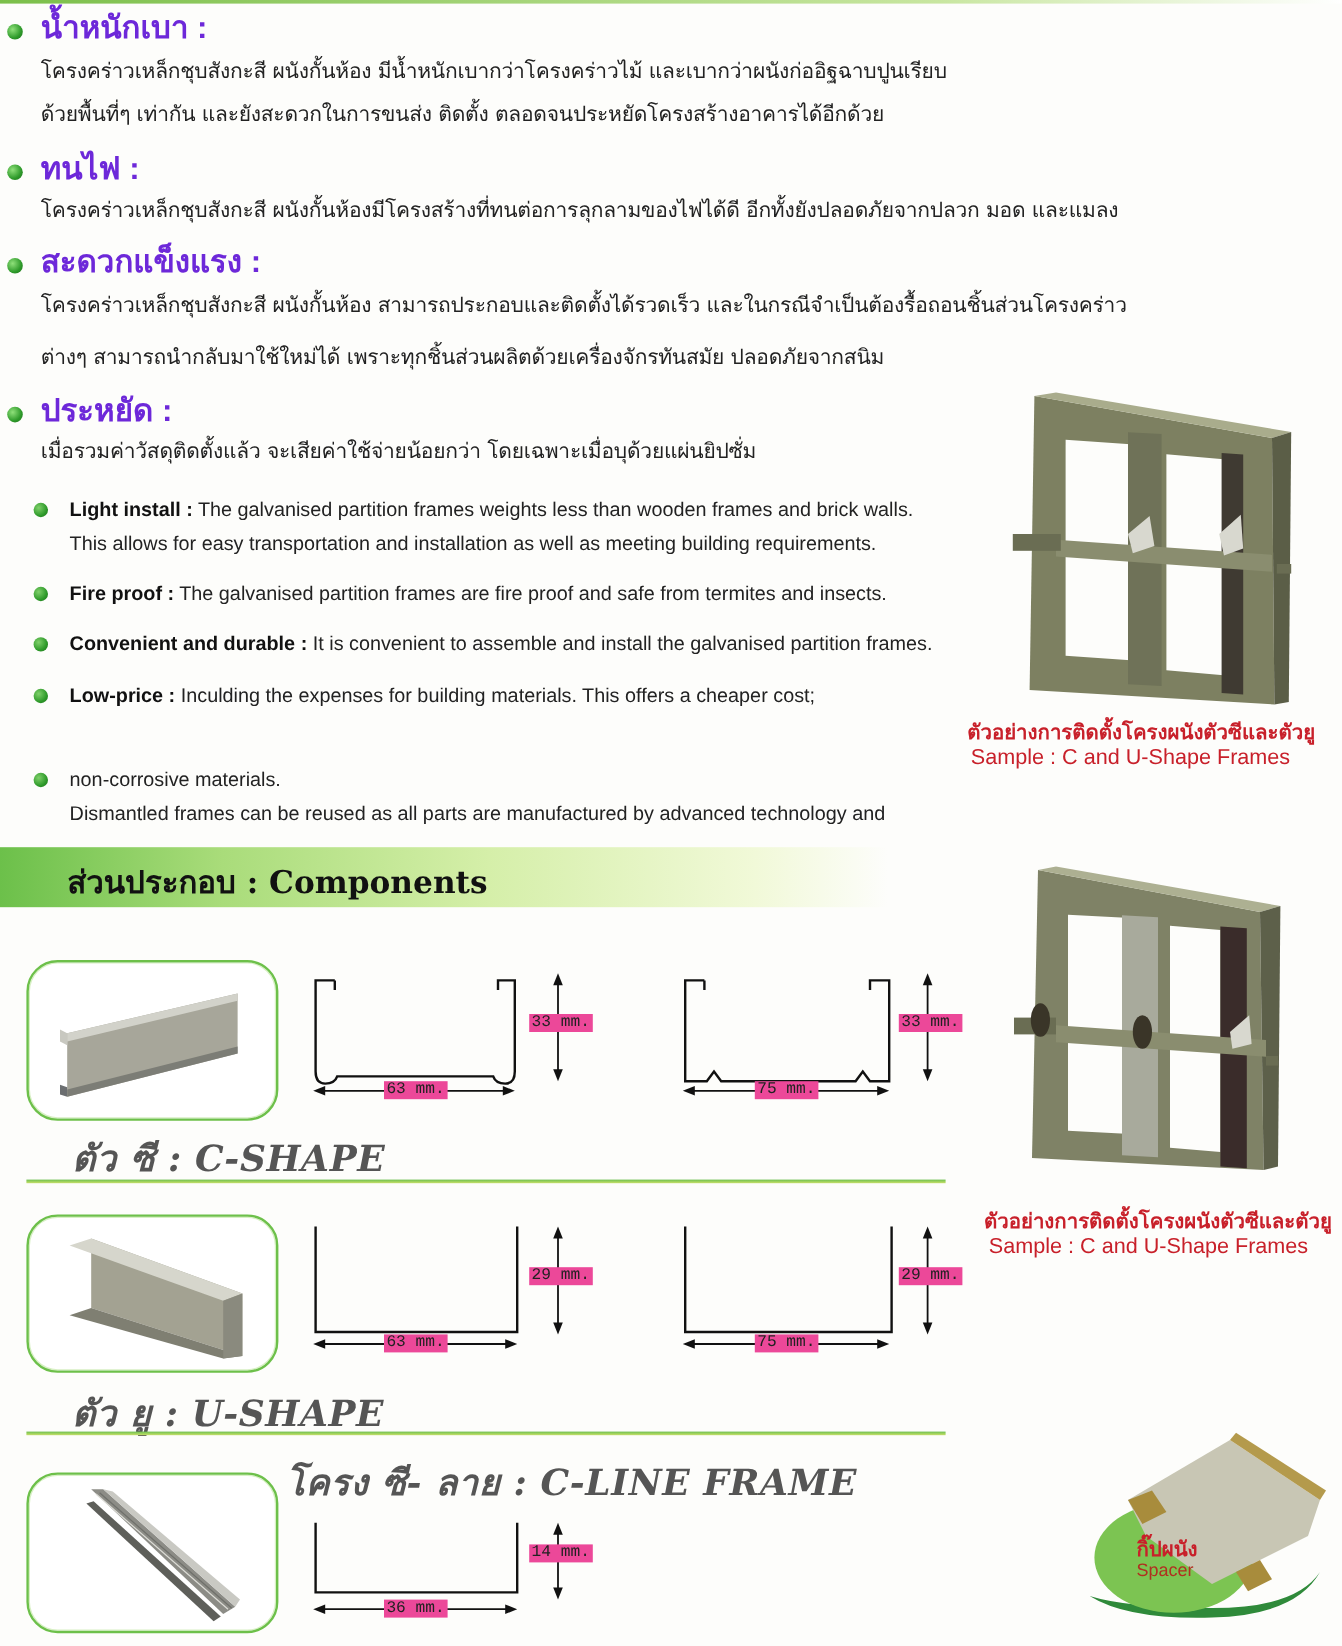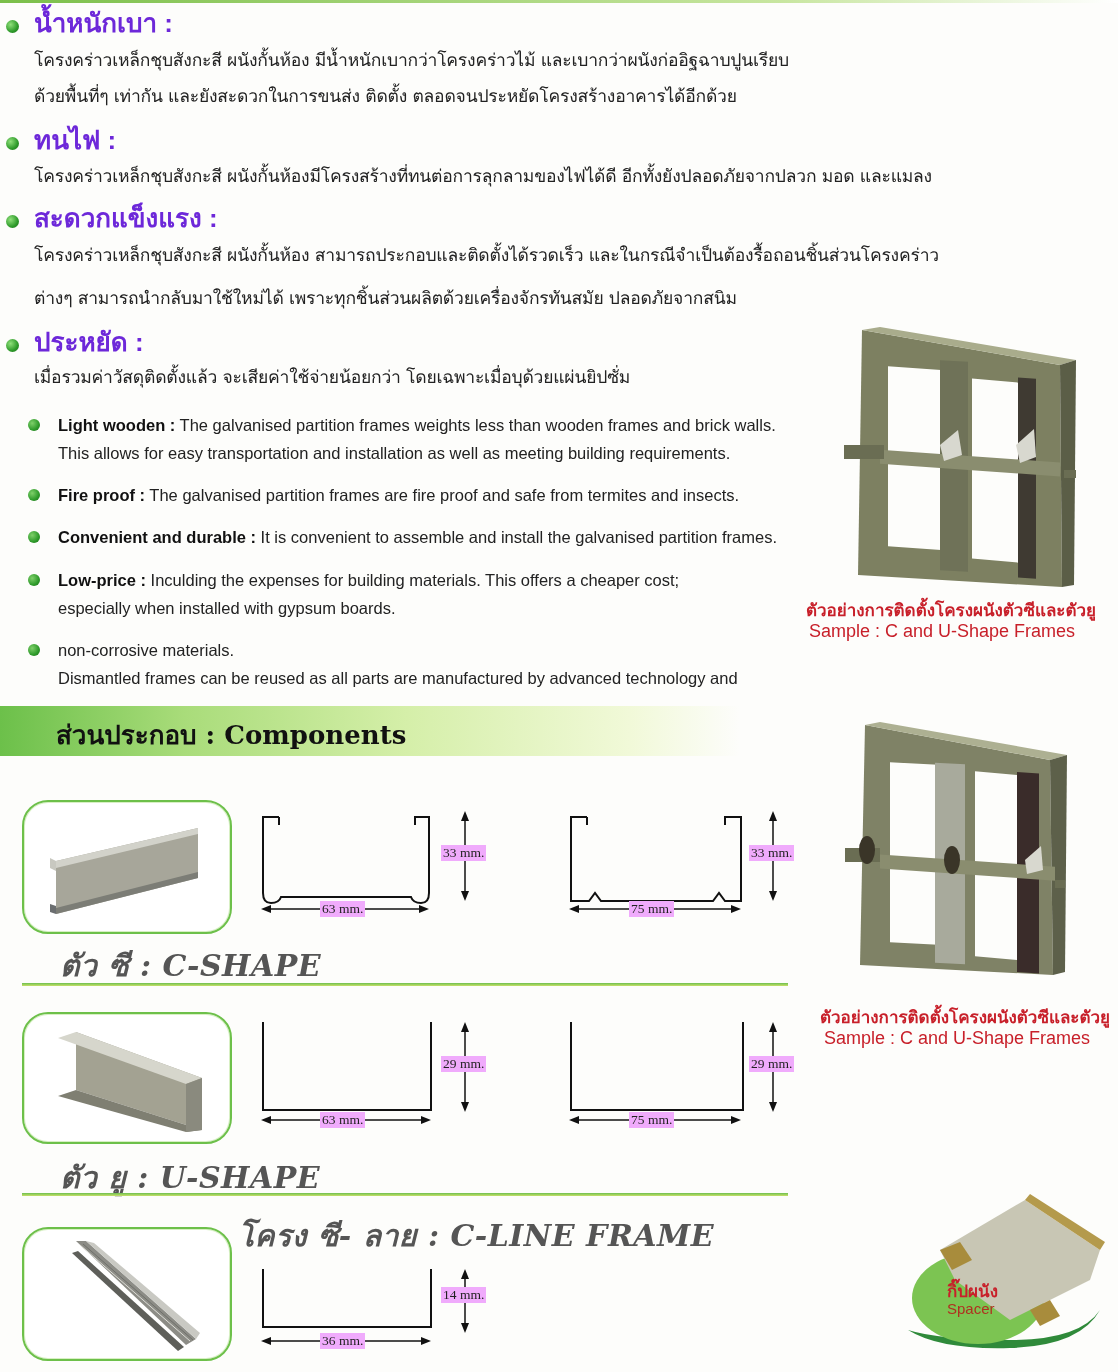--- a/index.html
+++ b/index.html
@@ -20,21 +20,21 @@
             background:radial-gradient(circle at 35% 35%, #7fd06a, #2e9a2a 60%, #1e6e1a); }
   .en-text { margin-left:28px; }
   .caption-th { font-family:"DejaVu Serif", serif; font-weight:bold; color:#c8202a; font-size:17px; white-space:nowrap;text-align:center; }
   .caption-en { font-family:"Liberation Sans", sans-serif; color:#c8202a; font-size:18px; white-space:nowrap;text-align:right; }
   .banner { position:absolute; left:0; top:706px; width:740px; height:50px;
             background:linear-gradient(90deg,#6cc04a 0%, #a9dc7a 25%, #d5efa9 55%, #f1f9d8 85%, rgba(255,255,255,0) 100%); }
   .banner-title { position:absolute; left:56px; top:8px; font-family:"DejaVu Serif", serif; font-weight:bold; font-size:26px; color:#111; white-space:nowrap; }
   .photo-box { position:absolute; border:2px solid #6dc04a; border-radius:26px; background:#fff; overflow:hidden; box-shadow:0 0 0 1px #d8f0c4 inset; }
   .section-title { position:absolute; font-family:"DejaVu Serif", serif; font-style:italic; font-weight:bold; font-size:30px; color:#555; white-space:nowrap; letter-spacing:0.5px; }
   .rule { position:absolute; height:3px; background:linear-gradient(#6dbf4f,#c8e06a); }
-  .dimlabel { position:absolute; font-family:Liberation Serif, serif; font-size:13.5px; color:#222; white-space:nowrap; background:#f0abfc; padding:0 2px; }
+  .dimlabel { position:absolute; font-family:Liberation Mono, monospace; font-size:13.5px; color:#222; white-space:nowrap; background:#ec4899; padding:0 2px; }
   svg { position:absolute; overflow:visible; }
 </style>
 </head>
 <body>
 
 <div class="topline"></div>
 
 <div>
   <div>
     <div class="dot" style="left:6px;top:20px"></div>
@@ -56,35 +56,34 @@
   <div>
     <div class="dot" style="left:6px;top:339px"></div>
     <div class="abs th-head" style="left:34px;top:327px">ประหยัด :</div>
     <div class="abs th-body" style="left:34px;top:366px">เมื่อรวมค่าวัสดุติดตั้งแล้ว  จะเสียค่าใช้จ่ายน้อยกว่า  โดยเฉพาะเมื่อบุด้วยแผ่นยิปซั่ม</div>
   </div>
 </div>
 
 <div>
   <div class="en-row" style="top:411px">
     <span class="en-dot"></span>
-    <div class="en-text"><b>Light wooden :</b><span> The galvanised partition frames weights less than wooden frames and brick walls.</span></div>
+    <div class="en-text"><b>Light install :</b><span> The galvanised partition frames weights less than wooden frames and brick walls.</span></div>
     <div class="en-text">This allows for easy transportation and installation as well as meeting building requirements.</div>
   </div>
   <div class="en-row" style="top:481px">
     <span class="en-dot"></span>
     <div class="en-text"><b>Fire proof :</b><span> The galvanised partition frames are fire proof and safe from termites and insects.</span></div>
   </div>
   <div class="en-row" style="top:523px">
     <span class="en-dot"></span>
     <div class="en-text"><b>Convenient and durable :</b><span> It is convenient to assemble and install the galvanised partition frames.</span></div>
   </div>
   <div class="en-row" style="top:566px">
     <span class="en-dot"></span>
     <div class="en-text"><b>Low-price :</b><span> Inculding the expenses for building materials.  This offers a cheaper cost;</span></div>
-    <div class="en-text">especially when installed with gypsum boards.</div>
   </div>
   <div class="en-row" style="top:636px">
     <span class="en-dot"></span>
     <div class="en-text">non-corrosive materials.</div>
     <div class="en-text">Dismantled frames can be reused as all parts are manufactured by advanced technology and</div>
   </div>
 </div>
 
 <div>
   <svg style="left:840px;top:325px" width="240" height="270" viewBox="0 0 240 270">

